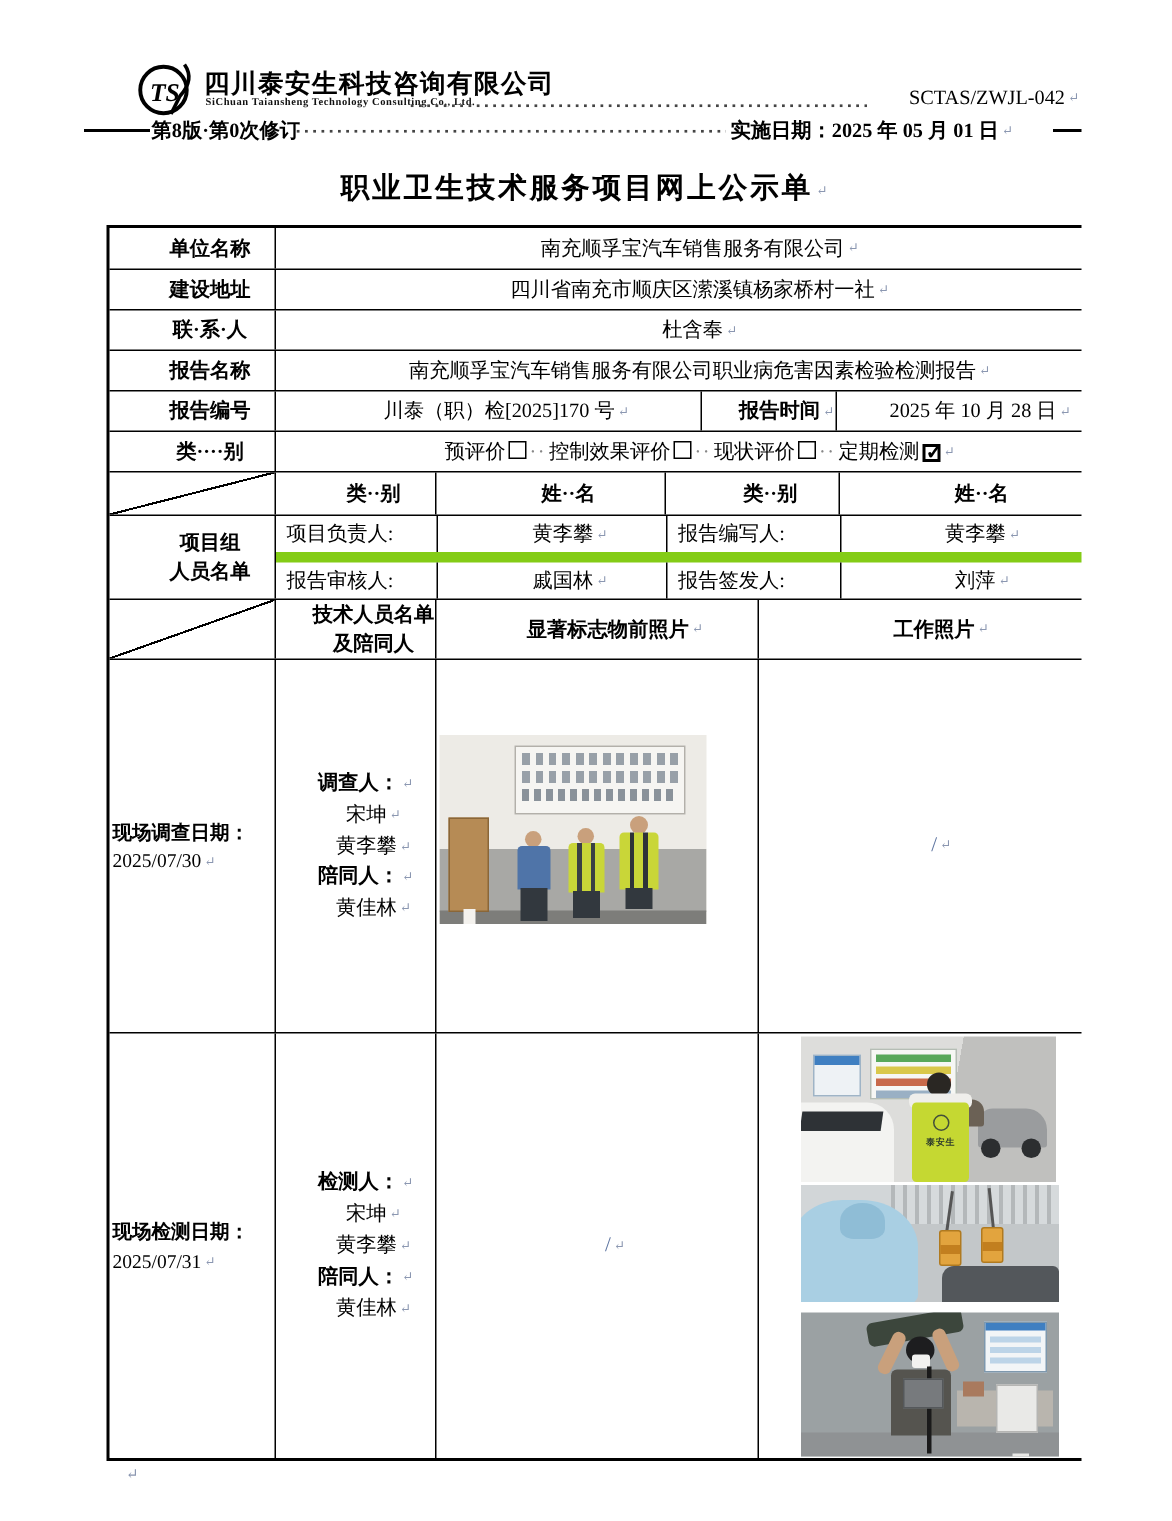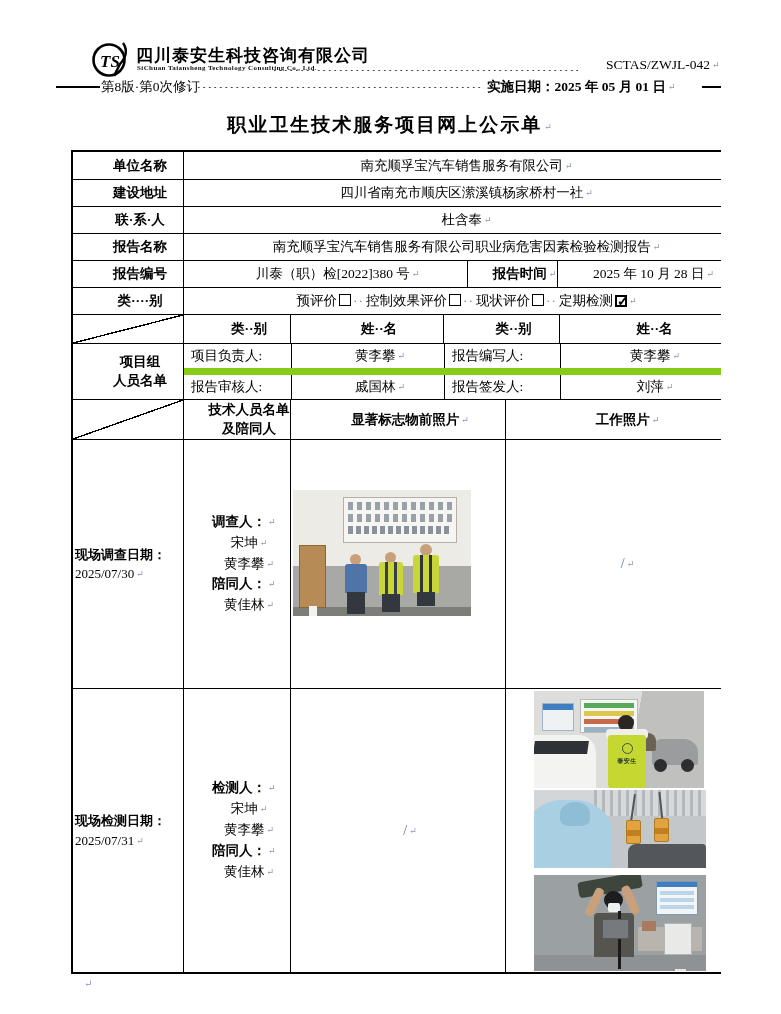--- a/index.html
+++ b/index.html
@@ -10,21 +10,21 @@
   }
   
   .logo { position:absolute; left:90px; top:40px; }
   .company-cn { position:absolute; left:136px; top:44px; font-size:17px; font-weight:bold; letter-spacing:1px; }
   .company-en { position:absolute; left:137px; top:64px; font-size:7px; font-weight:bold; letter-spacing:0.4px; color:#111; }
   .dots { position:absolute; height:3px; background-image:radial-gradient(circle,#444 0.9px,transparent 1.1px);
           background-size:5.5px 3px; background-repeat:repeat-x; }
   .dots1 { left:272px; top:69px; width:306px; }
   .dots2 { left:196px; top:86px; width:288px; }
   .doc-code { position:absolute; left:583px; top:57px; font-size:13.5px;margin-left:23px; }
-  .revision { position:absolute; left:101px; top:78px; font-size:13.5px; font-weight:normal; }
+  .revision { position:absolute; left:101px; top:78px; font-size:13.5px; font-weight:bold; }
   .impl-date { position:absolute; left:487px; top:78px; font-size:13.5px; font-weight:bold; }
   .rule { position:absolute; height:2px; background:#000; }
   .rule-l { left:56px; top:86px; width:44px; }
   .rule-r { left:702px; top:86px; width:30px; }
   .title { position:absolute; left:0; top:112px; width:781px; text-align:center;
            font-size:19px; font-weight:bold; letter-spacing:2px; }
   
   .pw::after { content:"↵"; color:#8b97b1; font-size:9px; margin-left:2px; font-weight:normal; vertical-align:1px; }
   .below-mark { position:absolute; left:84px; top:978px; color:#8b97b1; font-size:10px; }
   
@@ -181,21 +181,21 @@
       <div class="td grow pw">杜含奉</div>
     </div>
 
     <div class="tr h27">
       <div class="td w110 lbl">报告名称</div>
       <div class="td grow pw">南充顺孚宝汽车销售服务有限公司职业病危害因素检验检测报告</div>
     </div>
 
     <div class="tr h27">
       <div class="td w110 lbl">报告编号</div>
-      <div class="td w284 pw">川泰（职）检[2022]380 号</div>
+      <div class="td w284 pw">川泰（职）检[2025]170 号</div>
       <div class="td w90 lbl pw">报告时间</div>
       <div class="td grow pw">2025 年 10 月 28 日</div>
     </div>
 
     <div class="tr h27">
       <div class="td w110 lbl">类····别</div>
       <div class="td grow pw">
         <span><span>预评价</span><span class="box"></span></span>
         <span class="sep">··</span>
         <span><span>控制效果评价</span><span class="box"></span></span>

